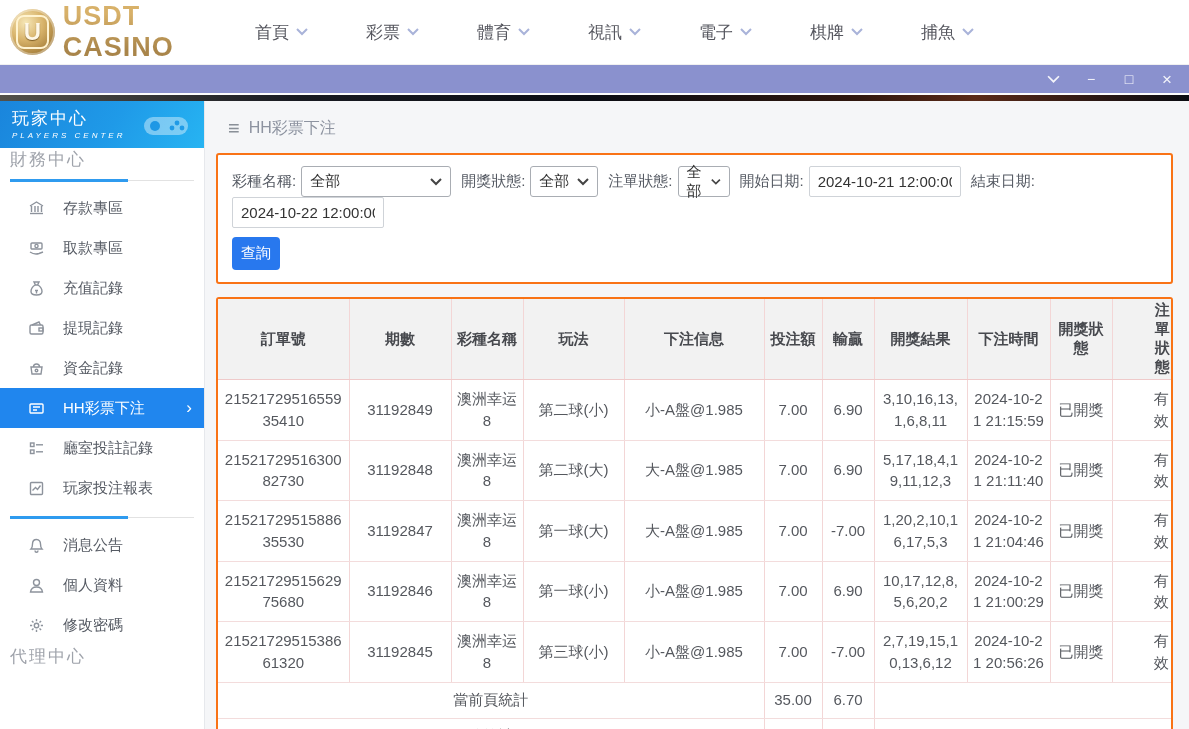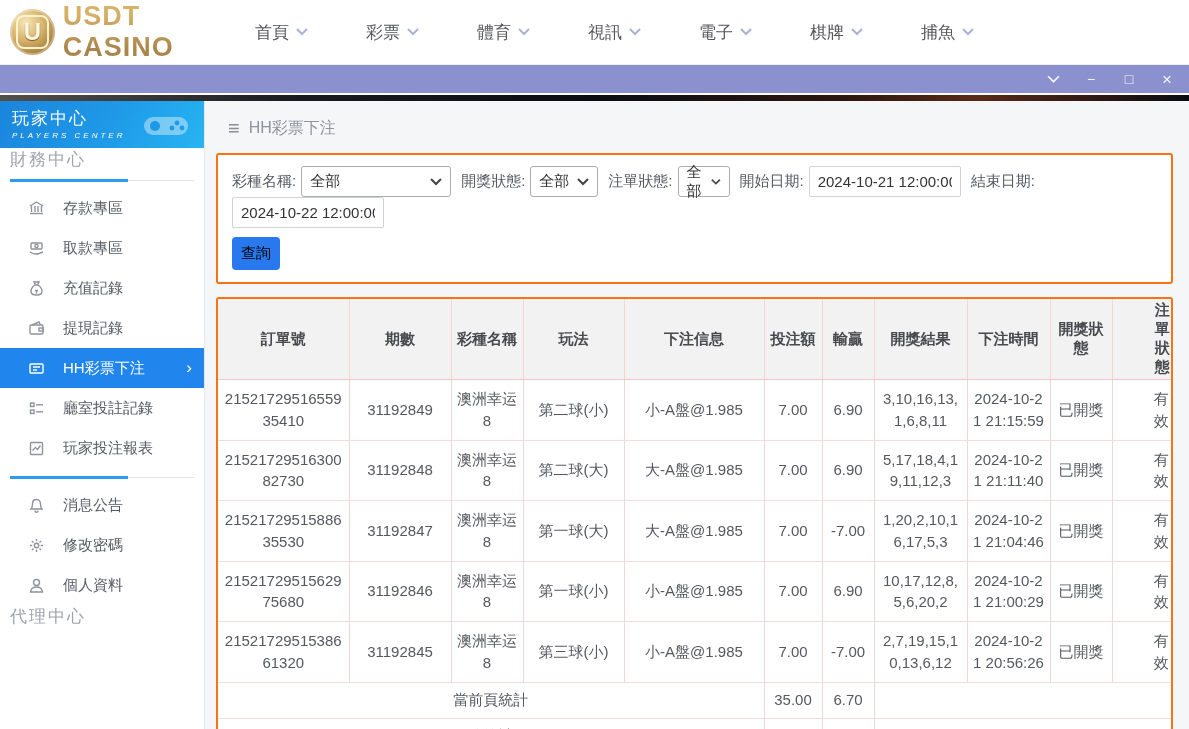--- a/index.html
+++ b/index.html
@@ -67,21 +67,21 @@
   .filter-row { display:flex; align-items:center; flex-wrap:wrap; font-size:15px; color:#555a63; }
   .f-label { margin-right:5px; white-space:nowrap; }
   .fake-select { display:flex; align-items:center; justify-content:space-between;
     border:1px solid #a9adb3; border-radius:3px; background:#fff; height:31px;
     padding:0 8px; margin-right:10px; cursor:pointer; color:#333; }
   .fake-select .chev polyline { stroke:#444; }
   .sel-w1 { width:150px; } .sel-w2 { width:68px; } .sel-w3 { width:52px; }
   .date-input { height:31px; width:152px; border:1px solid #cfd3d8; border-radius:2px;
     font-size:15px; color:#333; padding:0 8px; margin-right:10px;
     font-family:"Liberation Sans","DejaVu Sans",sans-serif; }
-  .btn-query { margin-top:9px; width:48px; height:33px; background:#2878ee; color:#000000;
+  .btn-query { margin-top:9px; width:48px; height:33px; background:#2878ee; color:#ffffff;
     border:none; border-radius:4px; font-size:15px; cursor:pointer;
     font-family:"Liberation Sans","DejaVu Sans",sans-serif; }
 
   .table-box { margin-top:13px; overflow:hidden; }
   table.grid { width:100%; border-collapse:collapse; table-layout:fixed; }
   .grid th { background:#f2f2f2; font-weight:bold; color:#47494e; font-size:15px;
     height:40px; border-right:1px solid #f3d6d6; border-bottom:1px solid #efcaca; padding:2px; }
   .grid td { border-right:1px solid #f3d6d6; border-bottom:1px solid #f3dcdc;
     color:#55585e; font-size:15px; text-align:center; padding:8px 4px; line-height:1.45;
     word-break:break-all; }
@@ -213,20 +213,30 @@
     <div class="side-item">
       <span class="ico">
         <svg viewBox="0 0 17 17">
             <rect x="2" y="5" width="13" height="9" rx="1.5"></rect>
             <path d="M4 5l7-3 1.5 3"></path>
             <rect x="11" y="8" width="4" height="3"></rect>
           </svg>
       </span>
       <span>提現記錄</span>
     </div>
+    <div class="side-item">
+      <span class="ico">
+        <svg viewBox="0 0 17 17">
+            <path d="M3 7h11l-1 7H4z"></path>
+            <path d="M5.5 7c0-4 6-4 6 0"></path>
+            <circle cx="8.5" cy="10.5" r="1.3"></circle>
+          </svg>
+      </span>
+      <span>資金記錄</span>
+    </div>
     <div class="side-item active">
       <span class="ico">
         <svg viewBox="0 0 17 17">
             <rect x="2" y="4" width="13" height="9" rx="1"></rect>
             <path d="M5 7h7 M5 10h4"></path>
           </svg>
       </span>
       <span>HH彩票下注</span>
       <span class="arrow">›</span>
     </div>
@@ -258,34 +268,34 @@
         <svg viewBox="0 0 17 17">
             <path d="M8.5 2.5c-2.8 0-4 2-4 4.5 0 3-1 4.5-1.5 5h11c-.5-.5-1.5-2-1.5-5 0-2.5-1.2-4.5-4-4.5z"></path>
             <path d="M7 13.5c0 1 .7 1.8 1.5 1.8s1.5-.8 1.5-1.8"></path>
           </svg>
       </span>
       <span>消息公告</span>
     </div>
     <div class="side-item">
       <span class="ico">
         <svg viewBox="0 0 17 17">
+            <circle cx="8.5" cy="5.5" r="3"></circle>
+            <path d="M2.5 15c.5-3.5 3-5 6-5s5.5 1.5 6 5z"></path>
+          </svg>
+      </span>
+      <span>個人資料</span>
+    </div>
+    <div class="side-item">
+      <span class="ico">
+        <svg viewBox="0 0 17 17">
             <circle cx="8.5" cy="8.5" r="2.2"></circle>
             <path d="M8.5 2v2.2 M8.5 12.8V15 M2 8.5h2.2 M12.8 8.5H15 M3.9 3.9l1.6 1.6 M11.5 11.5l1.6 1.6 M13.1 3.9l-1.6 1.6 M5.5 11.5l-1.6 1.6"></path>
           </svg>
       </span>
       <span>修改密碼</span>
-    </div>
-    <div class="side-item">
-      <span class="ico">
-        <svg viewBox="0 0 17 17">
-            <circle cx="8.5" cy="5.5" r="3"></circle>
-            <path d="M2.5 15c.5-3.5 3-5 6-5s5.5 1.5 6 5z"></path>
-          </svg>
-      </span>
-      <span>個人資料</span>
     </div>
 
     <div class="side-section-head">代理中心</div>
 
   </div>
 
   <div class="main">
 
     <div class="breadcrumb">
       <span class="burger">≡</span>

